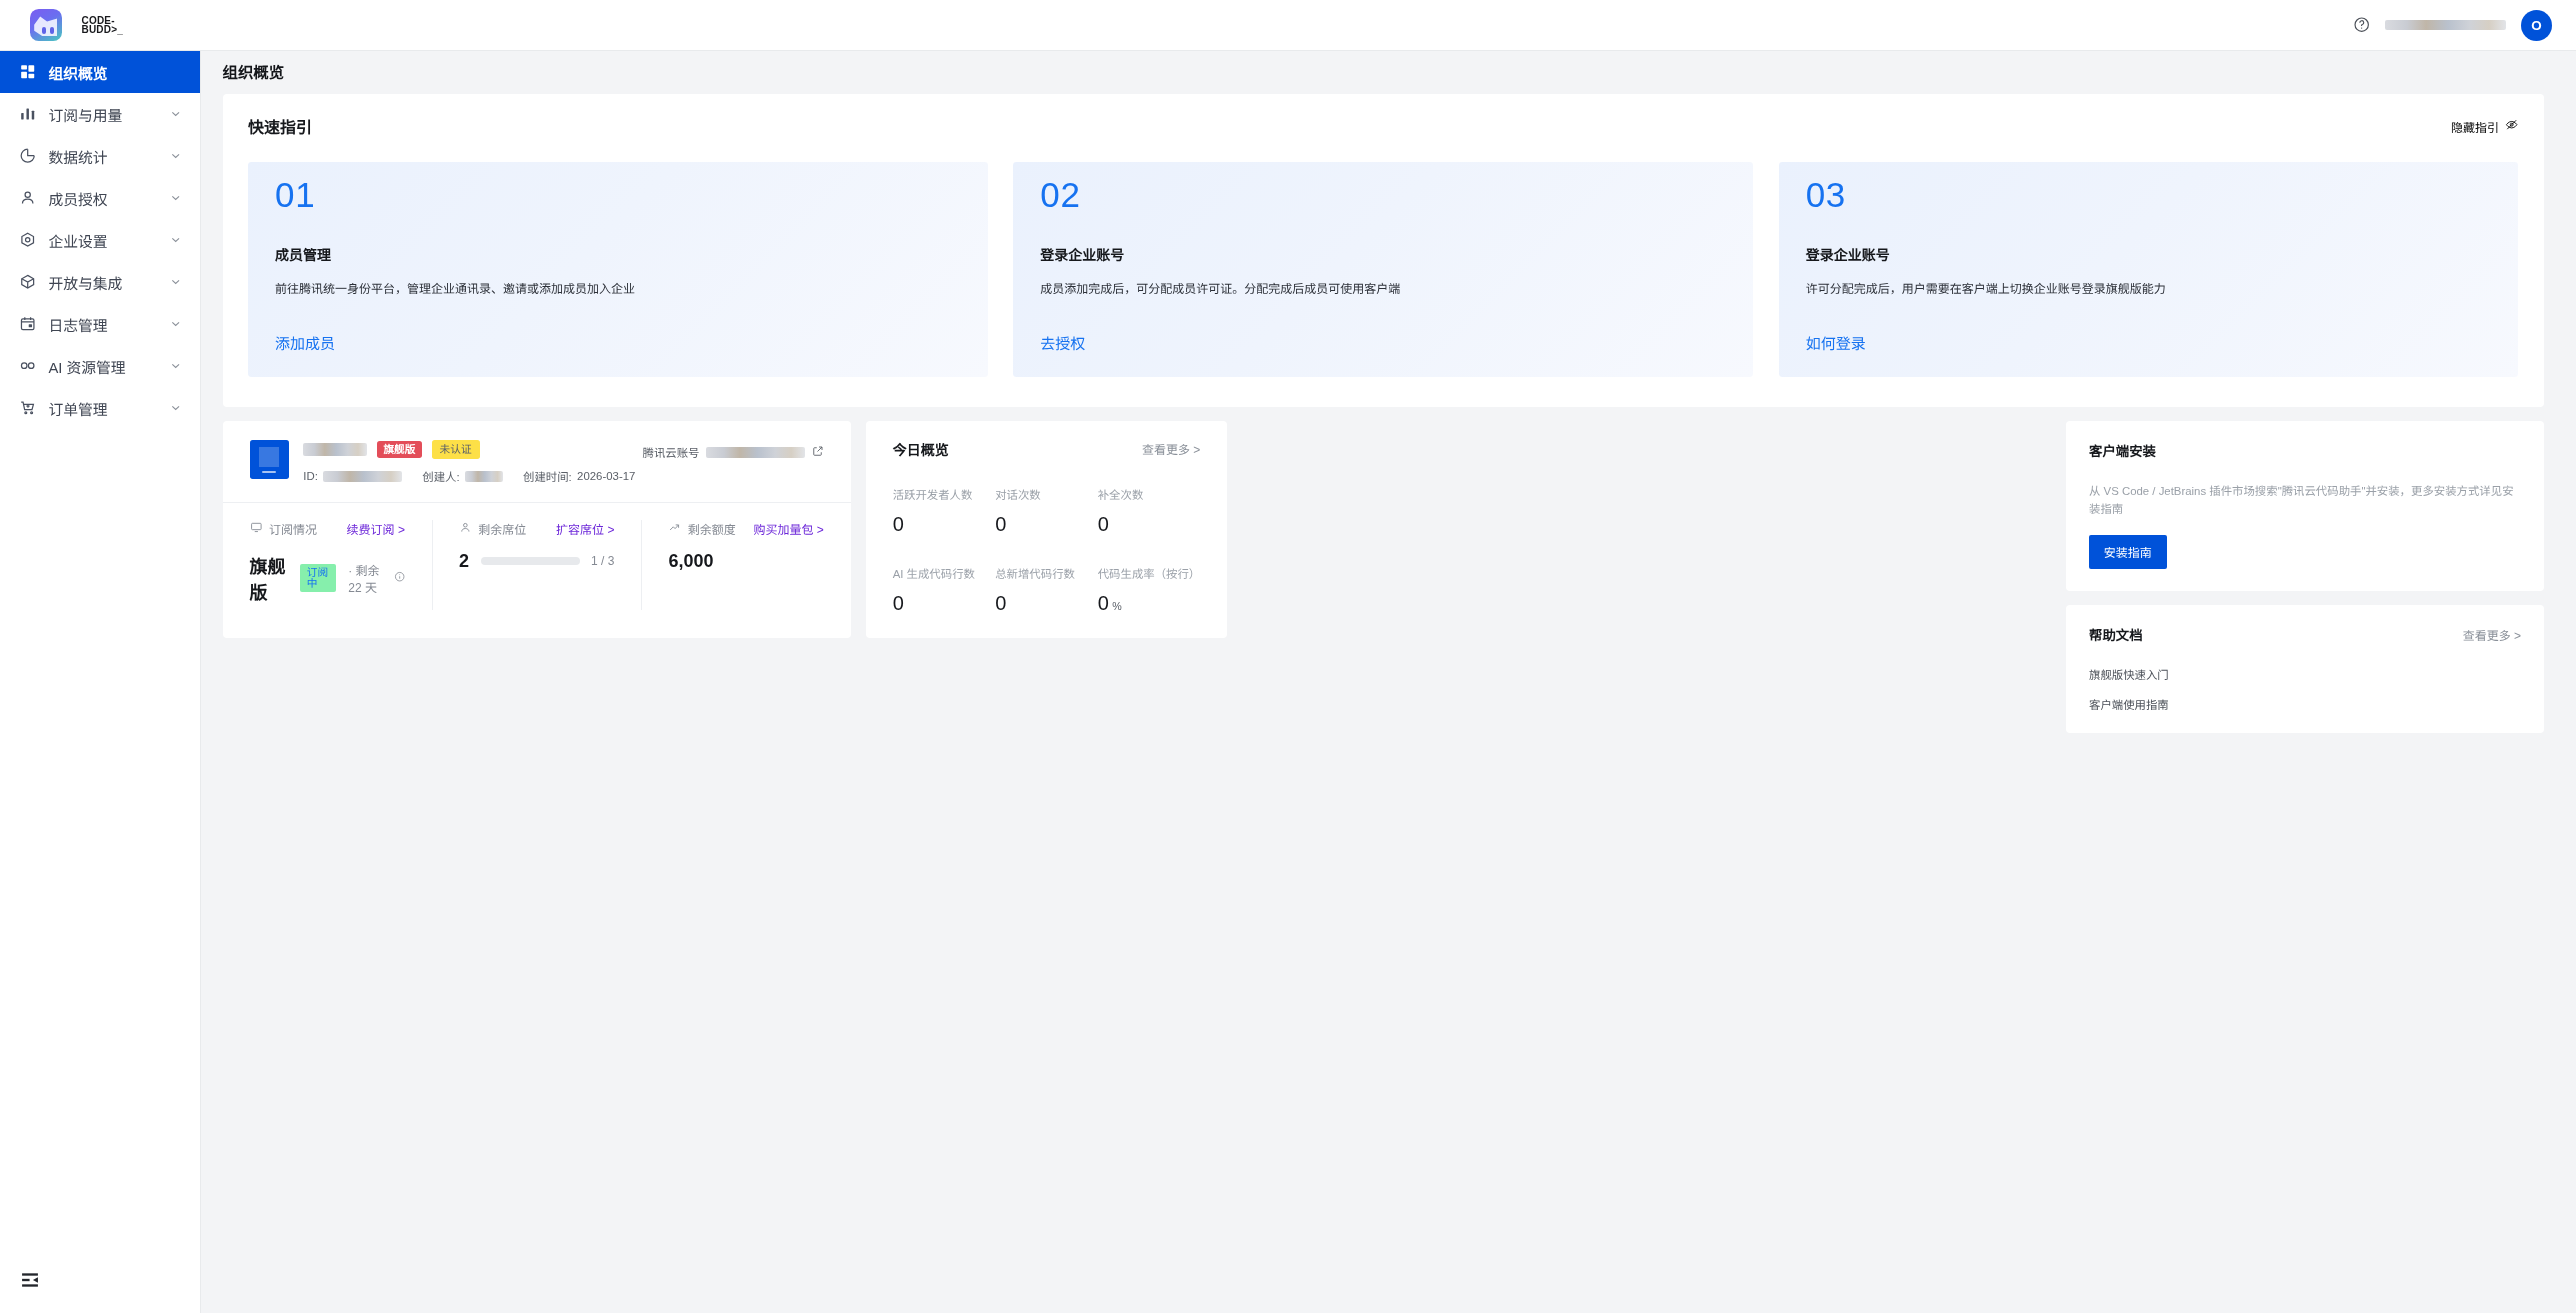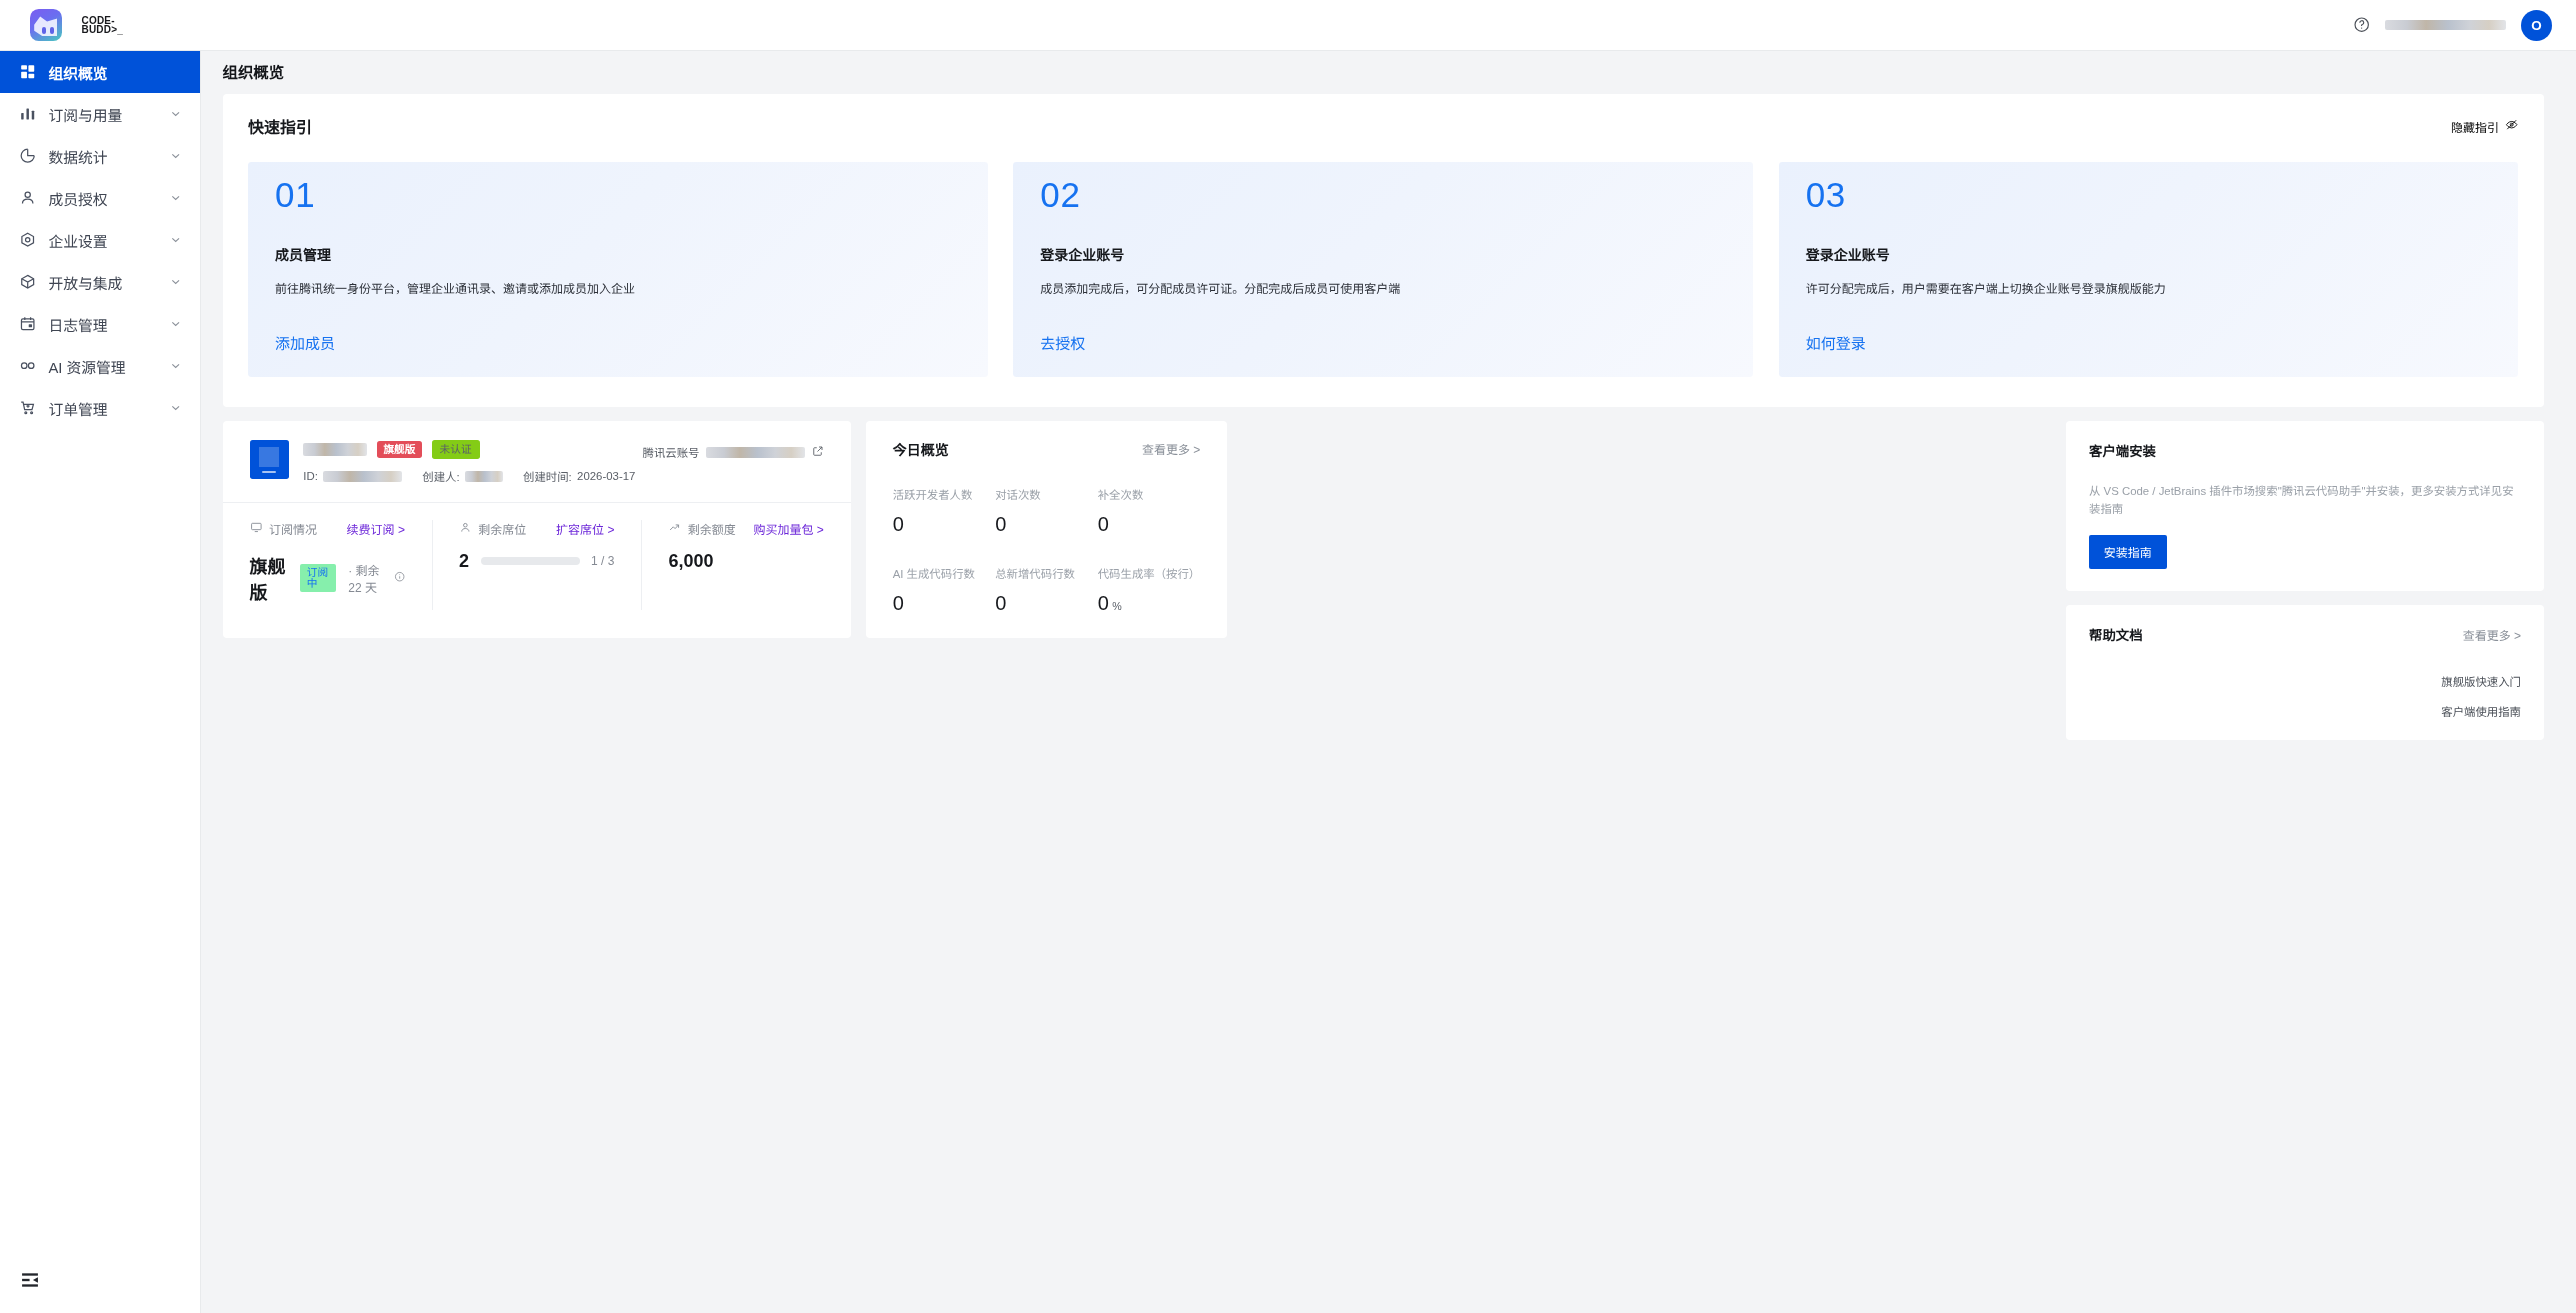--- a/index.html
+++ b/index.html
@@ -129,21 +129,21 @@
     background: rgba(255,255,255,.65); border-radius: 1.3px;
   }
   .org-lines { display: flex; flex-direction: column; gap: 9.4px; }
   .org-line1 { display: flex; align-items: center; gap: 9.4px; }
   .redacted.orgname { width: 64px; height: 13.4px; }
   .badge-flag {
     background: #e34d59; color: #ffffff; font-size: 10.7px; font-weight: 700;
     border-radius: 2.7px; padding: 3.4px 6.7px; line-height: 1;
   }
   .badge-unverified {
-    background: #84cc16; color: #5b6068; font-size: 10.7px;
+    background: #fde047; color: #5b6068; font-size: 10.7px;
     border-radius: 2.7px; padding: 4px 8px; line-height: 1;
   }
   .org-line2 { display: flex; align-items: center; gap: 20px; font-size: 11.4px; color: #5b6068; }
   .kv { display: flex; align-items: center; gap: 5.4px; }
   .redacted.orgid { width: 79px; height: 10.7px; }
   .redacted.creator { width: 38px; height: 10.7px; }
   .org-cloud { display: flex; align-items: center; gap: 6.7px; font-size: 11.4px; color: #5b6068; padding-top: 4px; }
   .redacted.cloudacct { width: 99px; height: 10.7px; }
   .ext-icon { width: 12px; height: 12px; color: #5b6068; }
 
@@ -180,21 +180,21 @@
   
   .aside-card { padding: 19px 23px 21.5px 23px; }
   .aside-head { display: flex; align-items: center; justify-content: space-between; }
   .aside-title { font-size: 13.4px; font-weight: 700; color: #16181c; }
   .aside-desc { font-size: 11.4px; color: #9aa0a8; line-height: 1.55; margin-top: 23px; }
   .btn-primary {
     margin-top: 16px; display: inline-block; background: #0052d9; color: #fff;
     font-size: 12px; border: none; border-radius: 2px; padding: 8.7px 14.8px; cursor: pointer;
     font-family: inherit;
   }
-  .doc-list { margin-top: 29px; display: flex; flex-direction: column; gap: 13.4px; align-items: flex-end; }
+  .doc-list { margin-top: 22px; display: flex; flex-direction: column; gap: 13.4px; }
   .doc-link { font-size: 11.4px; color: #4b5058; cursor: pointer; }
 </style>
 </head>
 <body>
 
 <div class="app">
 
   <header class="topbar">
     <div class="brand">
       <div class="brand-mark">

